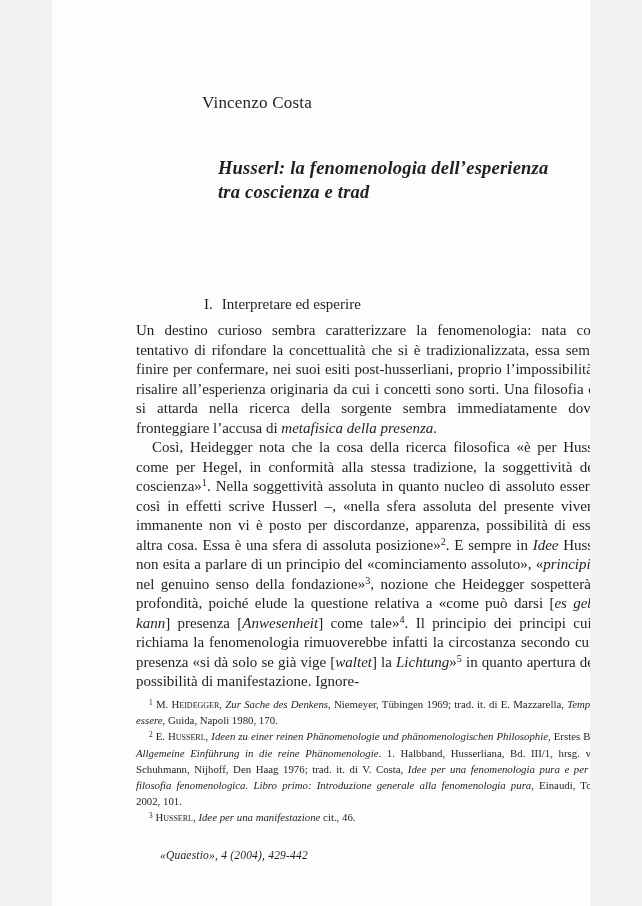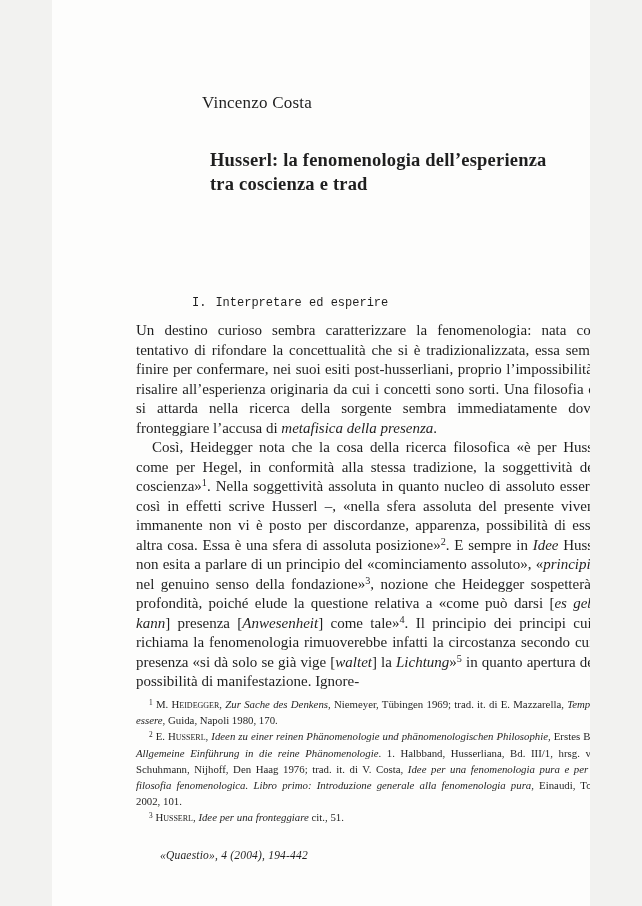--- a/index.html
+++ b/index.html
@@ -21,32 +21,32 @@
     position: absolute;
     left: 150px;
     top: 93px;
     font-size: 17px;
     letter-spacing: 0.2px;
   }
   .title {
     position: absolute;
     left: 150px;
     top: 141px;
-    margin: 8px;
+    margin: 16px;
     font-size: 18.5px;
     font-weight: bold;
     line-height: 23.5px;
     letter-spacing: 0.2px;
+    font-style: italic;
   }
   .section-heading {
     position: absolute;
-    left: 140px;
+    left: 152px;
     top: 296px;
-    font-size: 12px;
-    font-family: Liberation Mono, monospace;
+    font-size: 15px;
   }
   .section-heading .sec-num {
     margin-right: 9px;
   }
   .body-text {
     position: absolute;
     left: 84px;
     top: 321px;
     width: 473px;
     font-size: 15px;
@@ -99,18 +99,18 @@
   </div>
 
   <div class="body-text">
       <p class="para"><span>Un destino curioso sembra caratterizzare la fenomenologia: nata come tentativo di rifondare la concettualità che si è tradizionalizzata, essa sembra finire per confermare, nei suoi esiti post-husserliani, proprio l’impossibilità di risalire all’esperienza originaria da cui i concetti sono sorti. Una filosofia che si attarda nella ricerca della sorgente sembra immediatamente dovere fronteggiare l’accusa di </span><span class="s-i">metafisica della presenza</span><span>.</span></p>
       <p class="para indent"><span>Così, Heidegger nota che la cosa della ricerca filosofica «è per Husserl come per Hegel, in conformità alla stessa tradizione, la soggettività della coscienza»</span><span class="s-sup">1</span><span>. Nella soggettività assoluta in quanto nucleo di assoluto essere – così in effetti scrive Husserl –, «nella sfera assoluta del presente vivente, immanente non vi è posto per discordanze, apparenza, possibilità di essere altra cosa. Essa è una sfera di assoluta posizione»</span><span class="s-sup">2</span><span>. E sempre in </span><span class="s-i">Idee</span><span> Husserl non esita a parlare di un principio del «cominciamento assoluto», «</span><span class="s-i">principium</span><span> nel genuino senso della fondazione»</span><span class="s-sup">3</span><span>, nozione che Heidegger sospetterà in profondità, poiché elude la questione relativa a «come può darsi [</span><span class="s-i">es geben kann</span><span>] presenza [</span><span class="s-i">Anwesenheit</span><span>] come tale»</span><span class="s-sup">4</span><span>. Il principio dei principi cui si richiama la fenomenologia rimuoverebbe infatti la circostanza secondo cui la presenza «si dà solo se già vige [</span><span class="s-i">waltet</span><span>] la </span><span class="s-i">Lichtung</span><span>»</span><span class="s-sup">5</span><span> in quanto apertura della possibilità di manifestazione. Ignore-</span></p>
     </div>
 
   <div class="footnotes">
       <p class="footnote"><span class="s-sup">1</span><span> M. </span><span class="s-sc">Heidegger</span><span>, </span><span class="s-i">Zur Sache des Denkens</span><span>, Niemeyer, Tübingen 1969; trad. it. di E. Mazzarella, </span><span class="s-i">Tempo ed essere</span><span>, Guida, Napoli 1980, 170.</span></p>
       <p class="footnote"><span class="s-sup">2</span><span> E. </span><span class="s-sc">Husserl</span><span>, </span><span class="s-i">Ideen zu einer reinen Phänomenologie und phänomenologischen Philosophie</span><span>, Erstes Buch: </span><span class="s-i">Allgemeine Einführung in die reine Phänomenologie</span><span>. 1. Halbband, Husserliana, Bd. III/1, hrsg. v. K. Schuhmann, Nijhoff, Den Haag 1976; trad. it. di V. Costa, </span><span class="s-i">Idee per una fenomenologia pura e per una filosofia fenomenologica. Libro primo: Introduzione generale alla fenomenologia pura</span><span>, Einaudi, Torino 2002, 101.</span></p>
-      <p class="footnote"><span class="s-sup">3</span><span> </span><span class="s-sc">Husserl</span><span>, </span><span class="s-i">Idee per una fronteggiare</span><span> cit., 51.</span></p>
+      <p class="footnote"><span class="s-sup">3</span><span> </span><span class="s-sc">Husserl</span><span>, </span><span class="s-i">Idee per una manifestazione</span><span> cit., 46.</span></p>
     </div>
 
-  <div class="journal-footer">«Quaestio», 4 (2004), 194-442</div>
+  <div class="journal-footer">«Quaestio», 4 (2004), 429-442</div>
 
 </div>
 
 </body></html>

